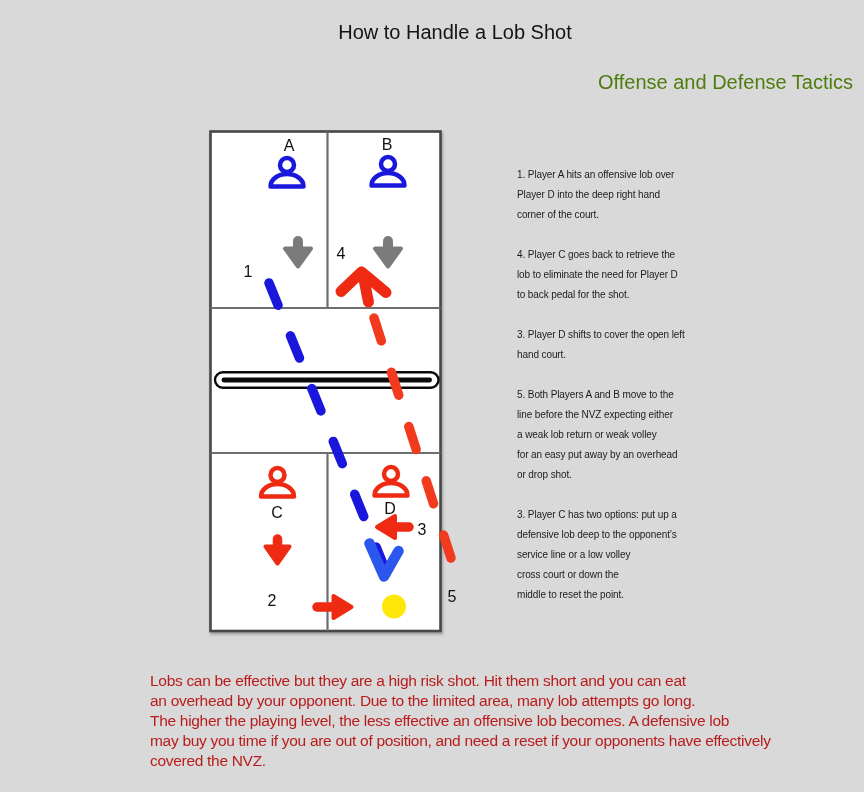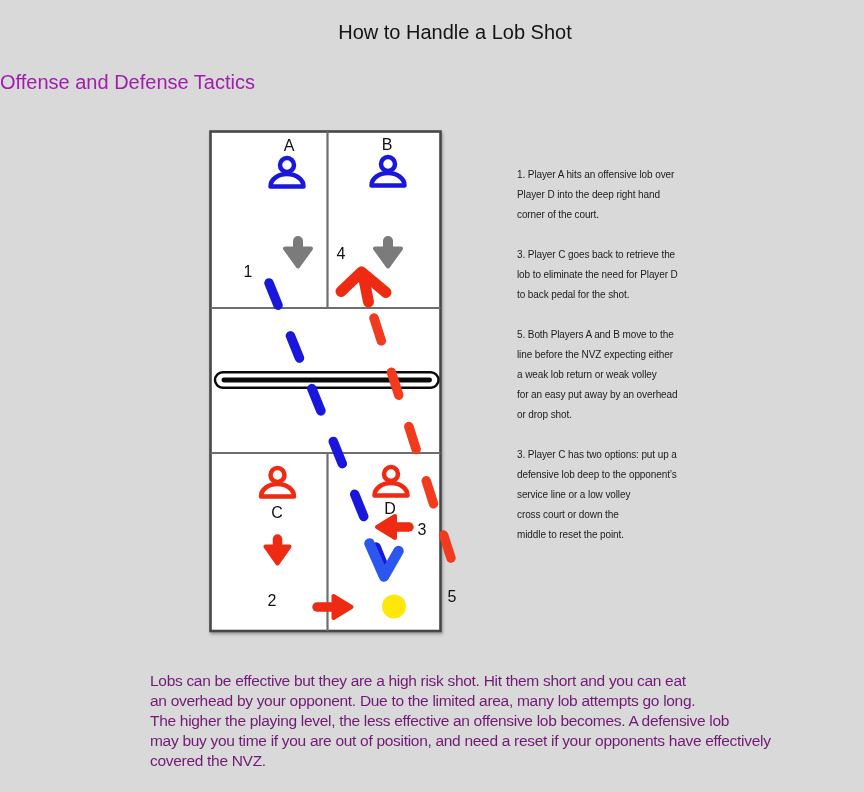--- a/index.html
+++ b/index.html
@@ -10,32 +10,32 @@
     color:#1a1a1a;
   }
   .canvas{position:relative;width:864px;height:792px;overflow:hidden;}
 
   .title{
     position:absolute;top:21px;left:0;width:834px;
     text-align:center;font-size:20px;color:#141414;padding-left:38px;
   }
   .subtitle{
     position:absolute;top:71px;left:0;width:853px;
-    text-align:left;font-size:20px;color:#a21caf;
+    text-align:right;font-size:20px;color:#4d7c0f;
   }
 
   .steps{
     position:absolute;left:517px;top:165px;width:340px;
     font-size:10px;line-height:20px;color:#1c1c1c;
   }
   .steps p{margin:0 0 20px 0;white-space:pre-line;letter-spacing:-0.1px;}
 
   .footer{
     position:absolute;left:150px;top:671px;width:708px;
-    font-size:15.5px;line-height:20px;color:#701a75;
+    font-size:15.5px;line-height:20px;color:#b91c1c;
     white-space:pre-line;letter-spacing:-0.3px;
   }
 
   svg.diagram{position:absolute;left:0;top:0;}
   .court-outline{filter:drop-shadow(1px 2px 1.5px rgba(0,0,0,0.30));}
   .lbl{
     font-family:"Liberation Sans",sans-serif;
     font-size:16px;fill:#111;text-anchor:middle;
   }
 </style>
@@ -116,23 +116,25 @@
     <text class="lbl" x="272" y="606">2</text>
     <text class="lbl" x="422" y="535">3</text>
     <text class="lbl" x="341" y="259">4</text>
     <text class="lbl" x="452" y="602">5</text>
   </svg>
 
   <div class="steps">
     <p>1. Player A hits an offensive lob over
 Player D into the deep right hand
 corner of the court.</p>
-    <p>3. Player C goes back to retrieve the
+    <p>4. Player C goes back to retrieve the
 lob to eliminate the need for Player D
 to back pedal for the shot.</p>
+    <p>3. Player D shifts to cover the open left
+hand court.</p>
     <p>5. Both Players A and B move to the
 line before the NVZ expecting either
 a weak lob return or weak volley
 for an easy put away by an overhead
 or drop shot.</p>
     <p>3. Player C has two options: put up a
 defensive lob deep to the opponent’s
 service line or a low volley
 cross court or down the
 middle to reset the point.</p>

